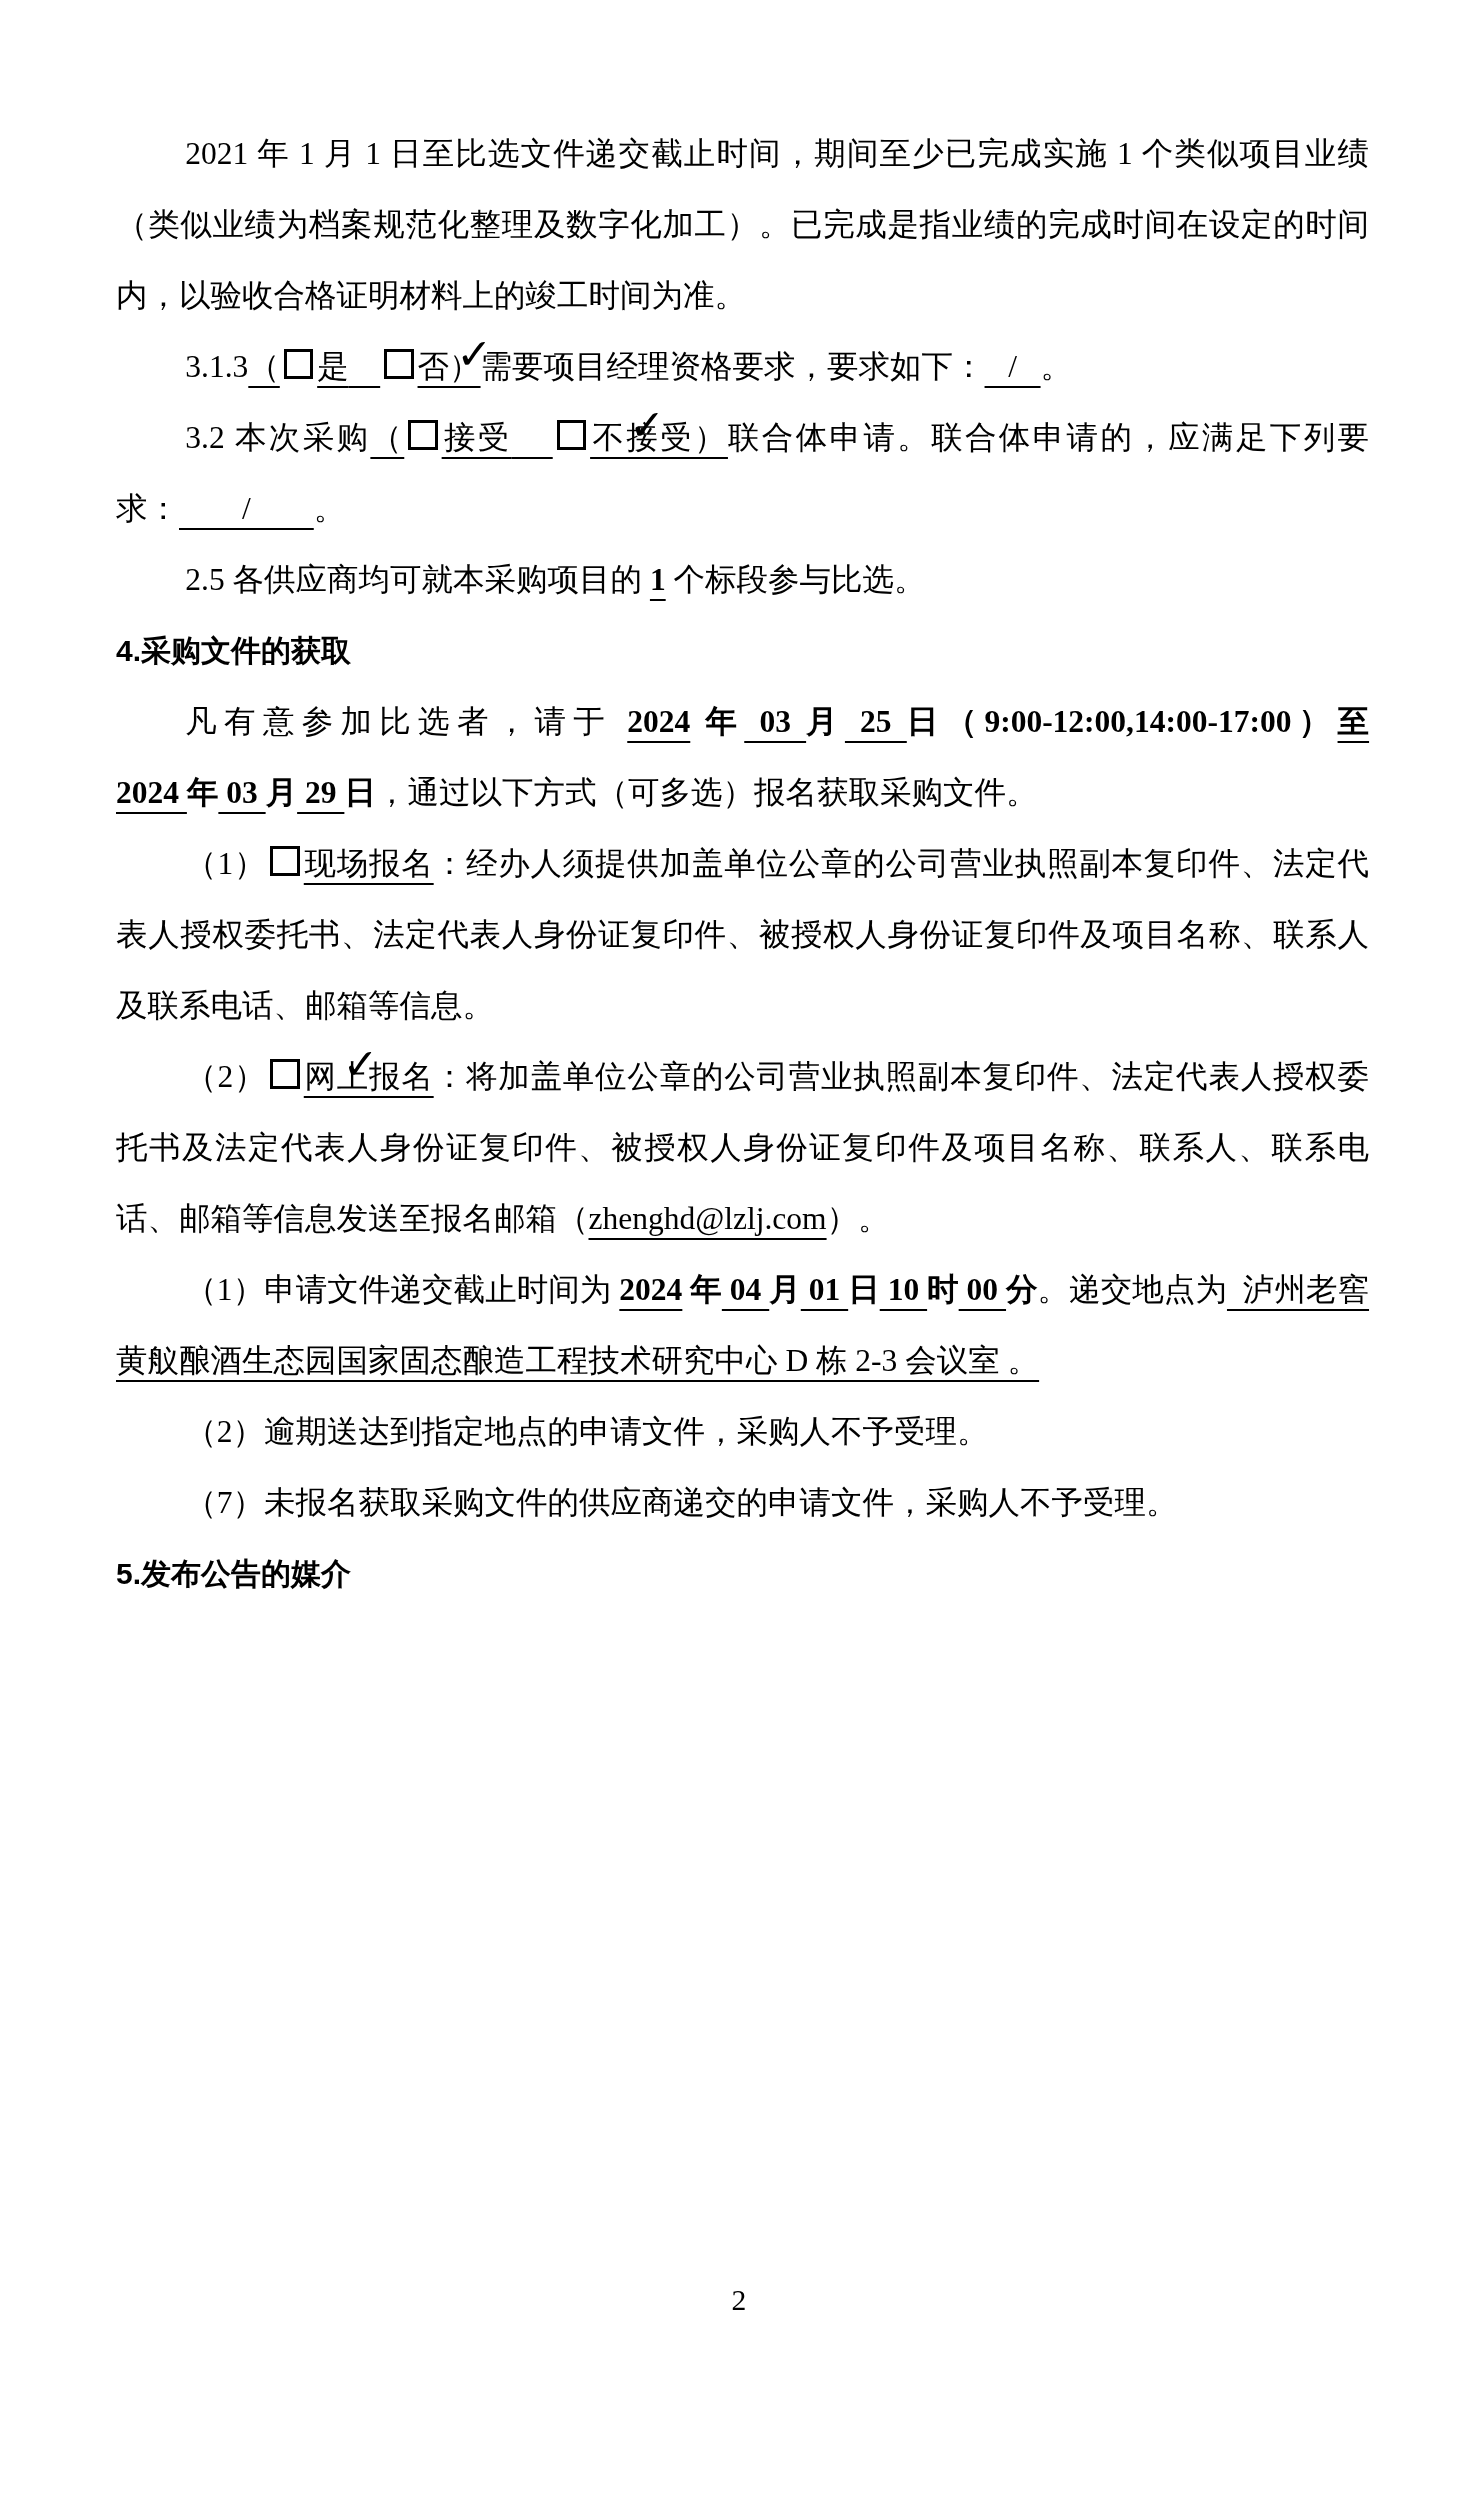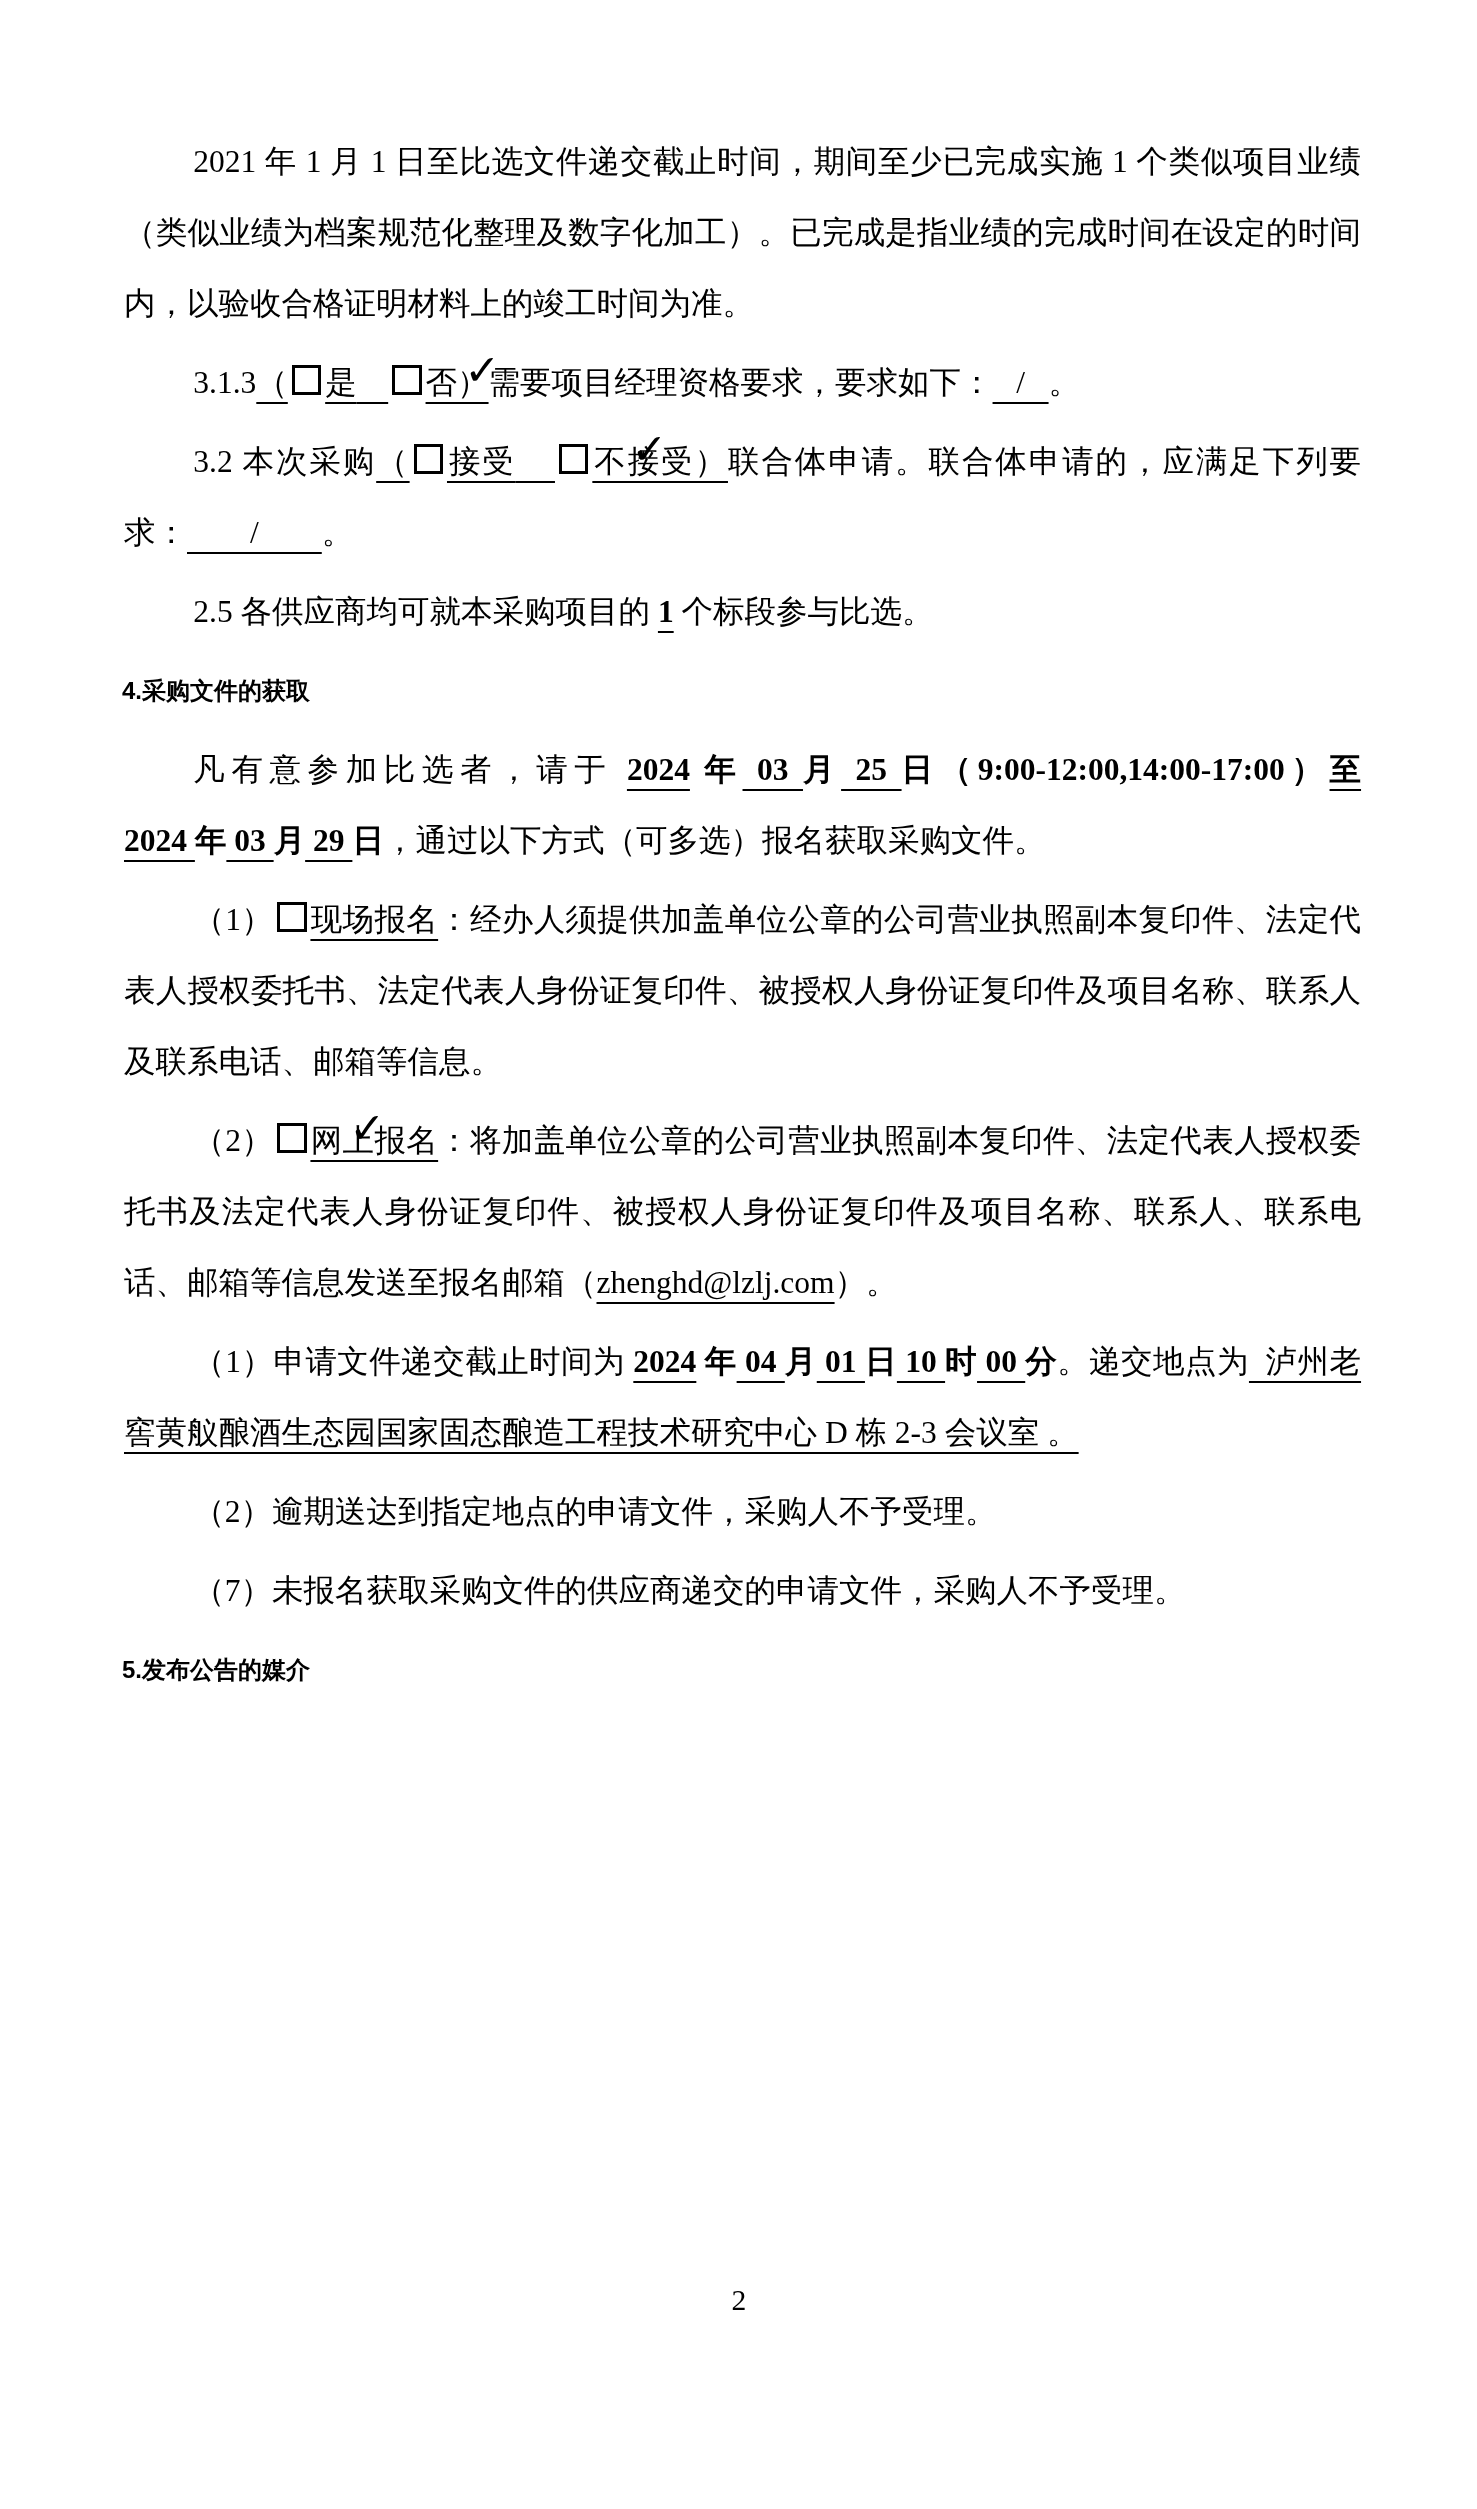--- a/index.html
+++ b/index.html
@@ -14,27 +14,27 @@
   .page {
     position: absolute;
     left: 116px;
     top: 118px;
     width: 1253px;
     font-size: 31.5px;
     line-height: 71px;
     text-align: justify;
   }
   .page p {
-    margin: 8px;
+    margin: 0;
     text-indent: 2.2em;
   }
   .page h2 {
-    margin: 6px;
+    margin: 0;
     text-indent: 0;
-    font-size: 24px;
+    font-size: 30px;
     font-weight: bold;
     line-height: 71px;
     font-family: "Liberation Sans", "DejaVu Sans", sans-serif;
     text-align: left;
   }
   .b { font-weight: bold; }
   .u {
     text-decoration: underline;
     text-underline-offset: 8.9px;
     text-decoration-thickness: 2px;

